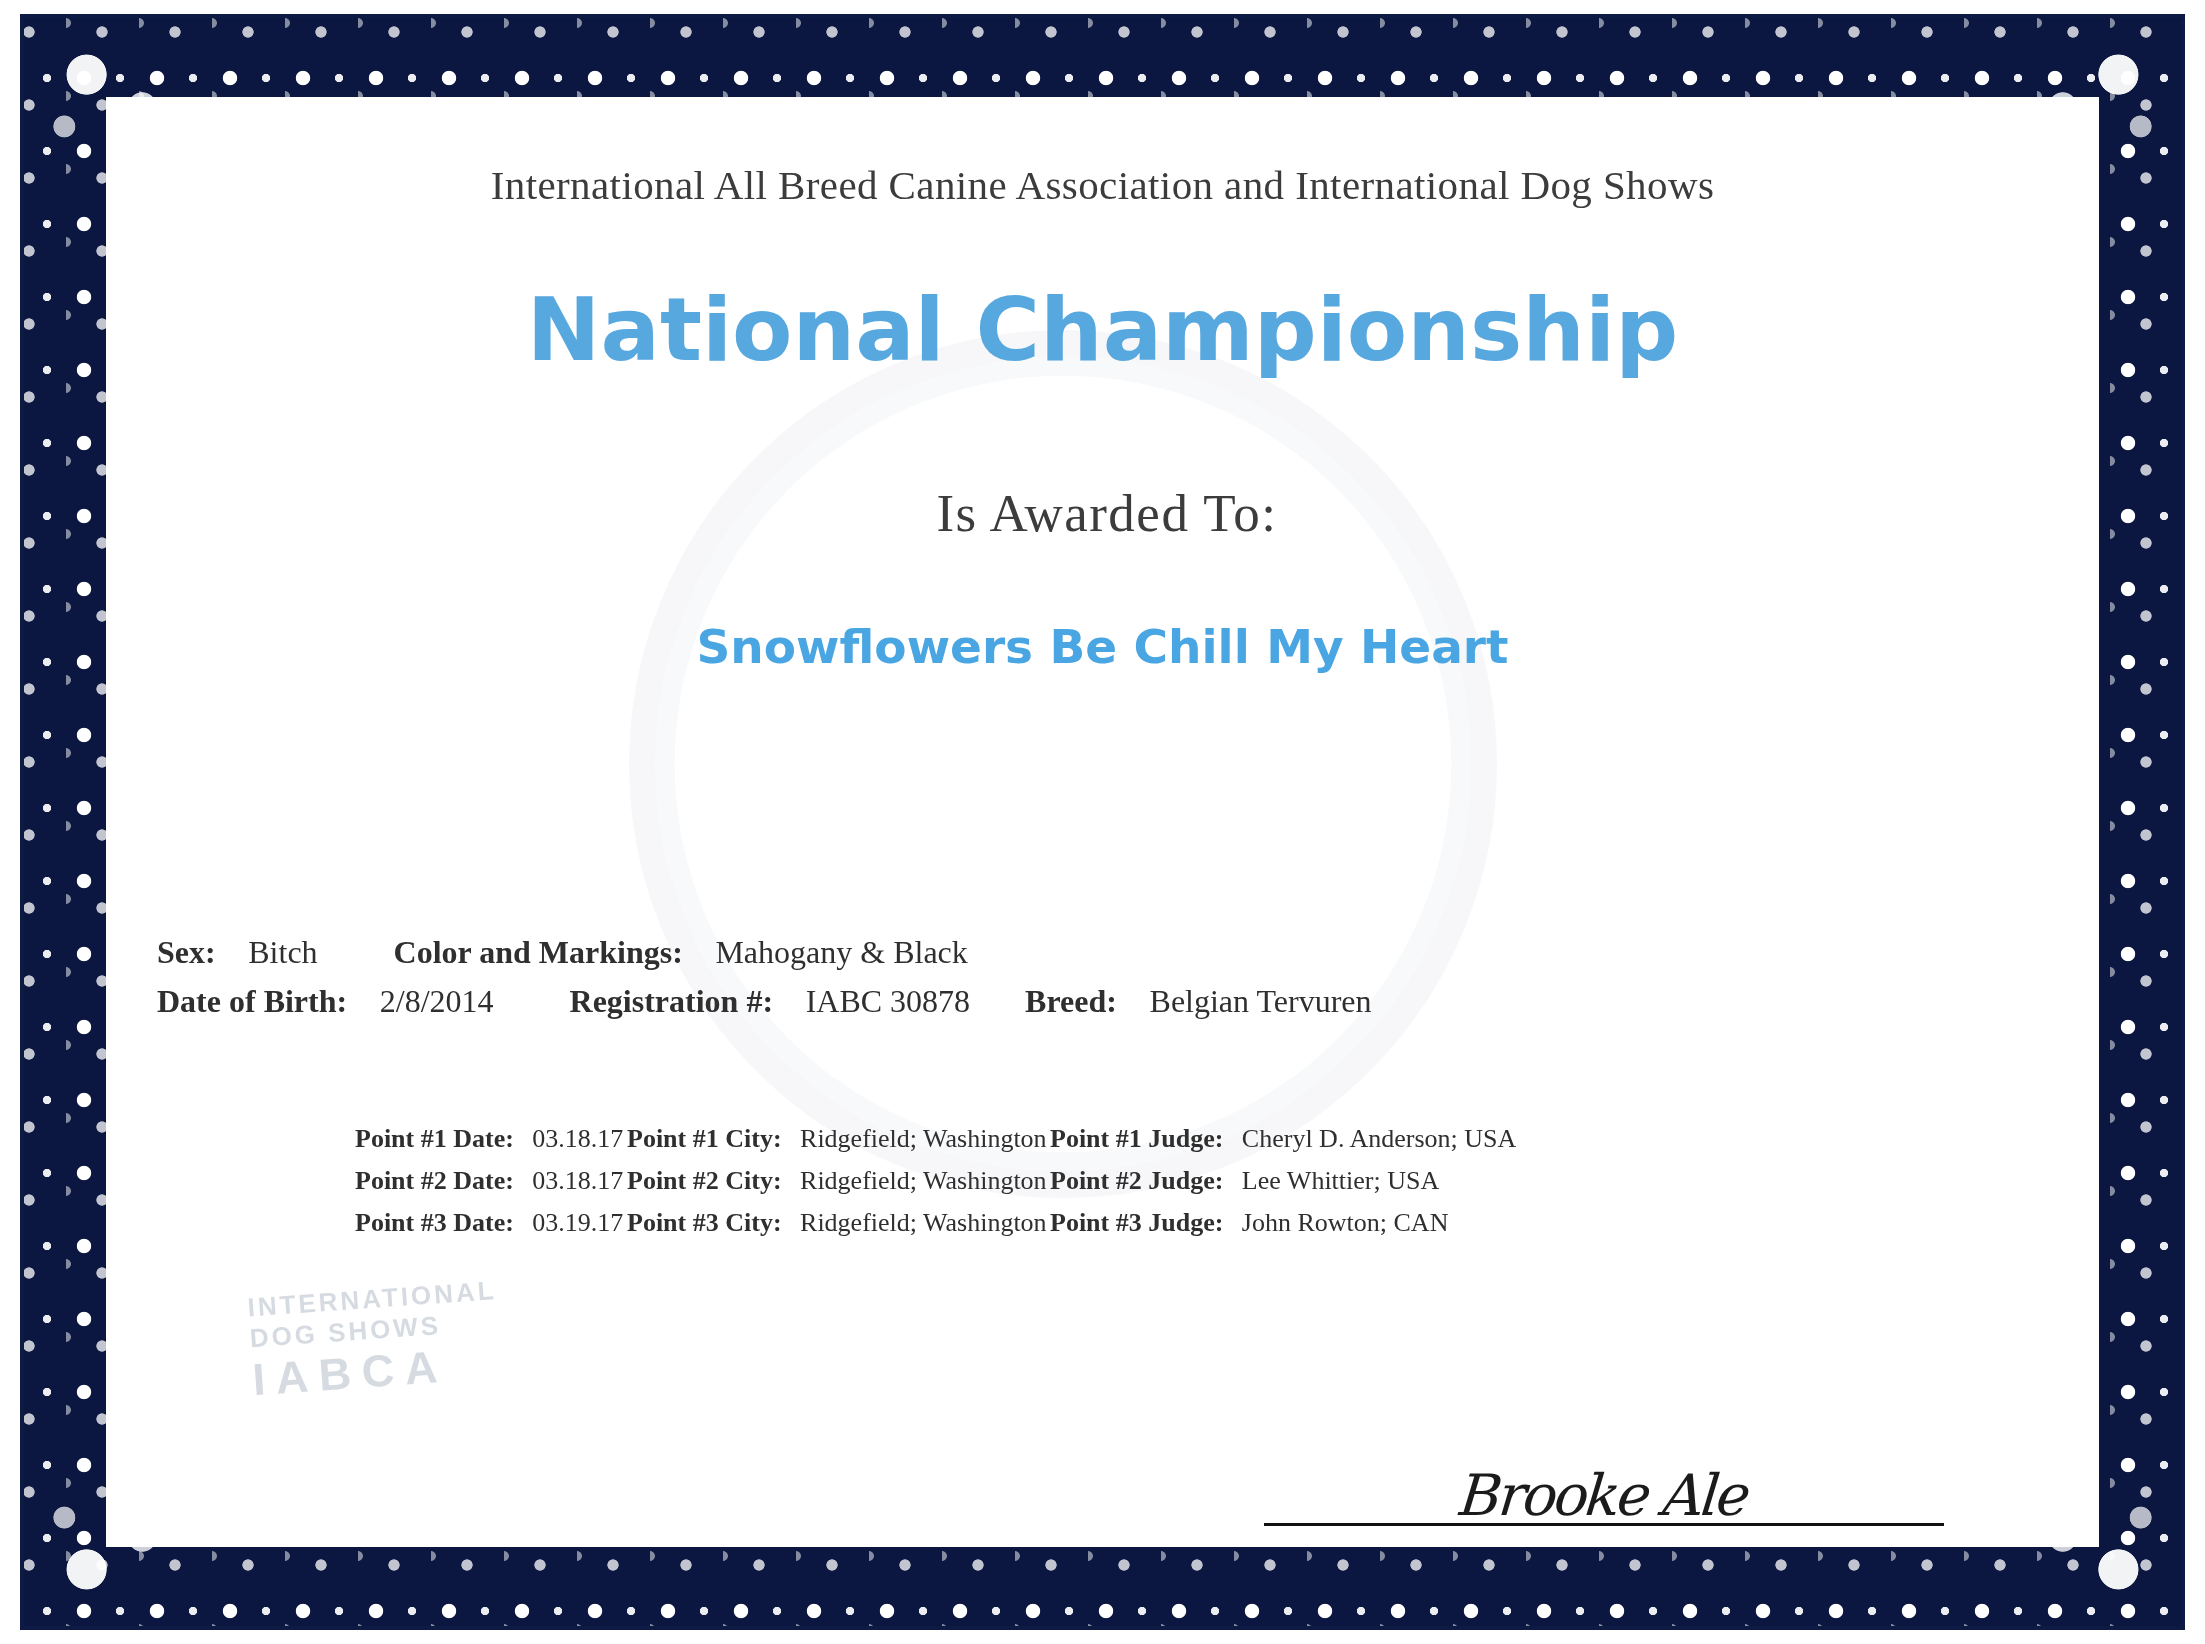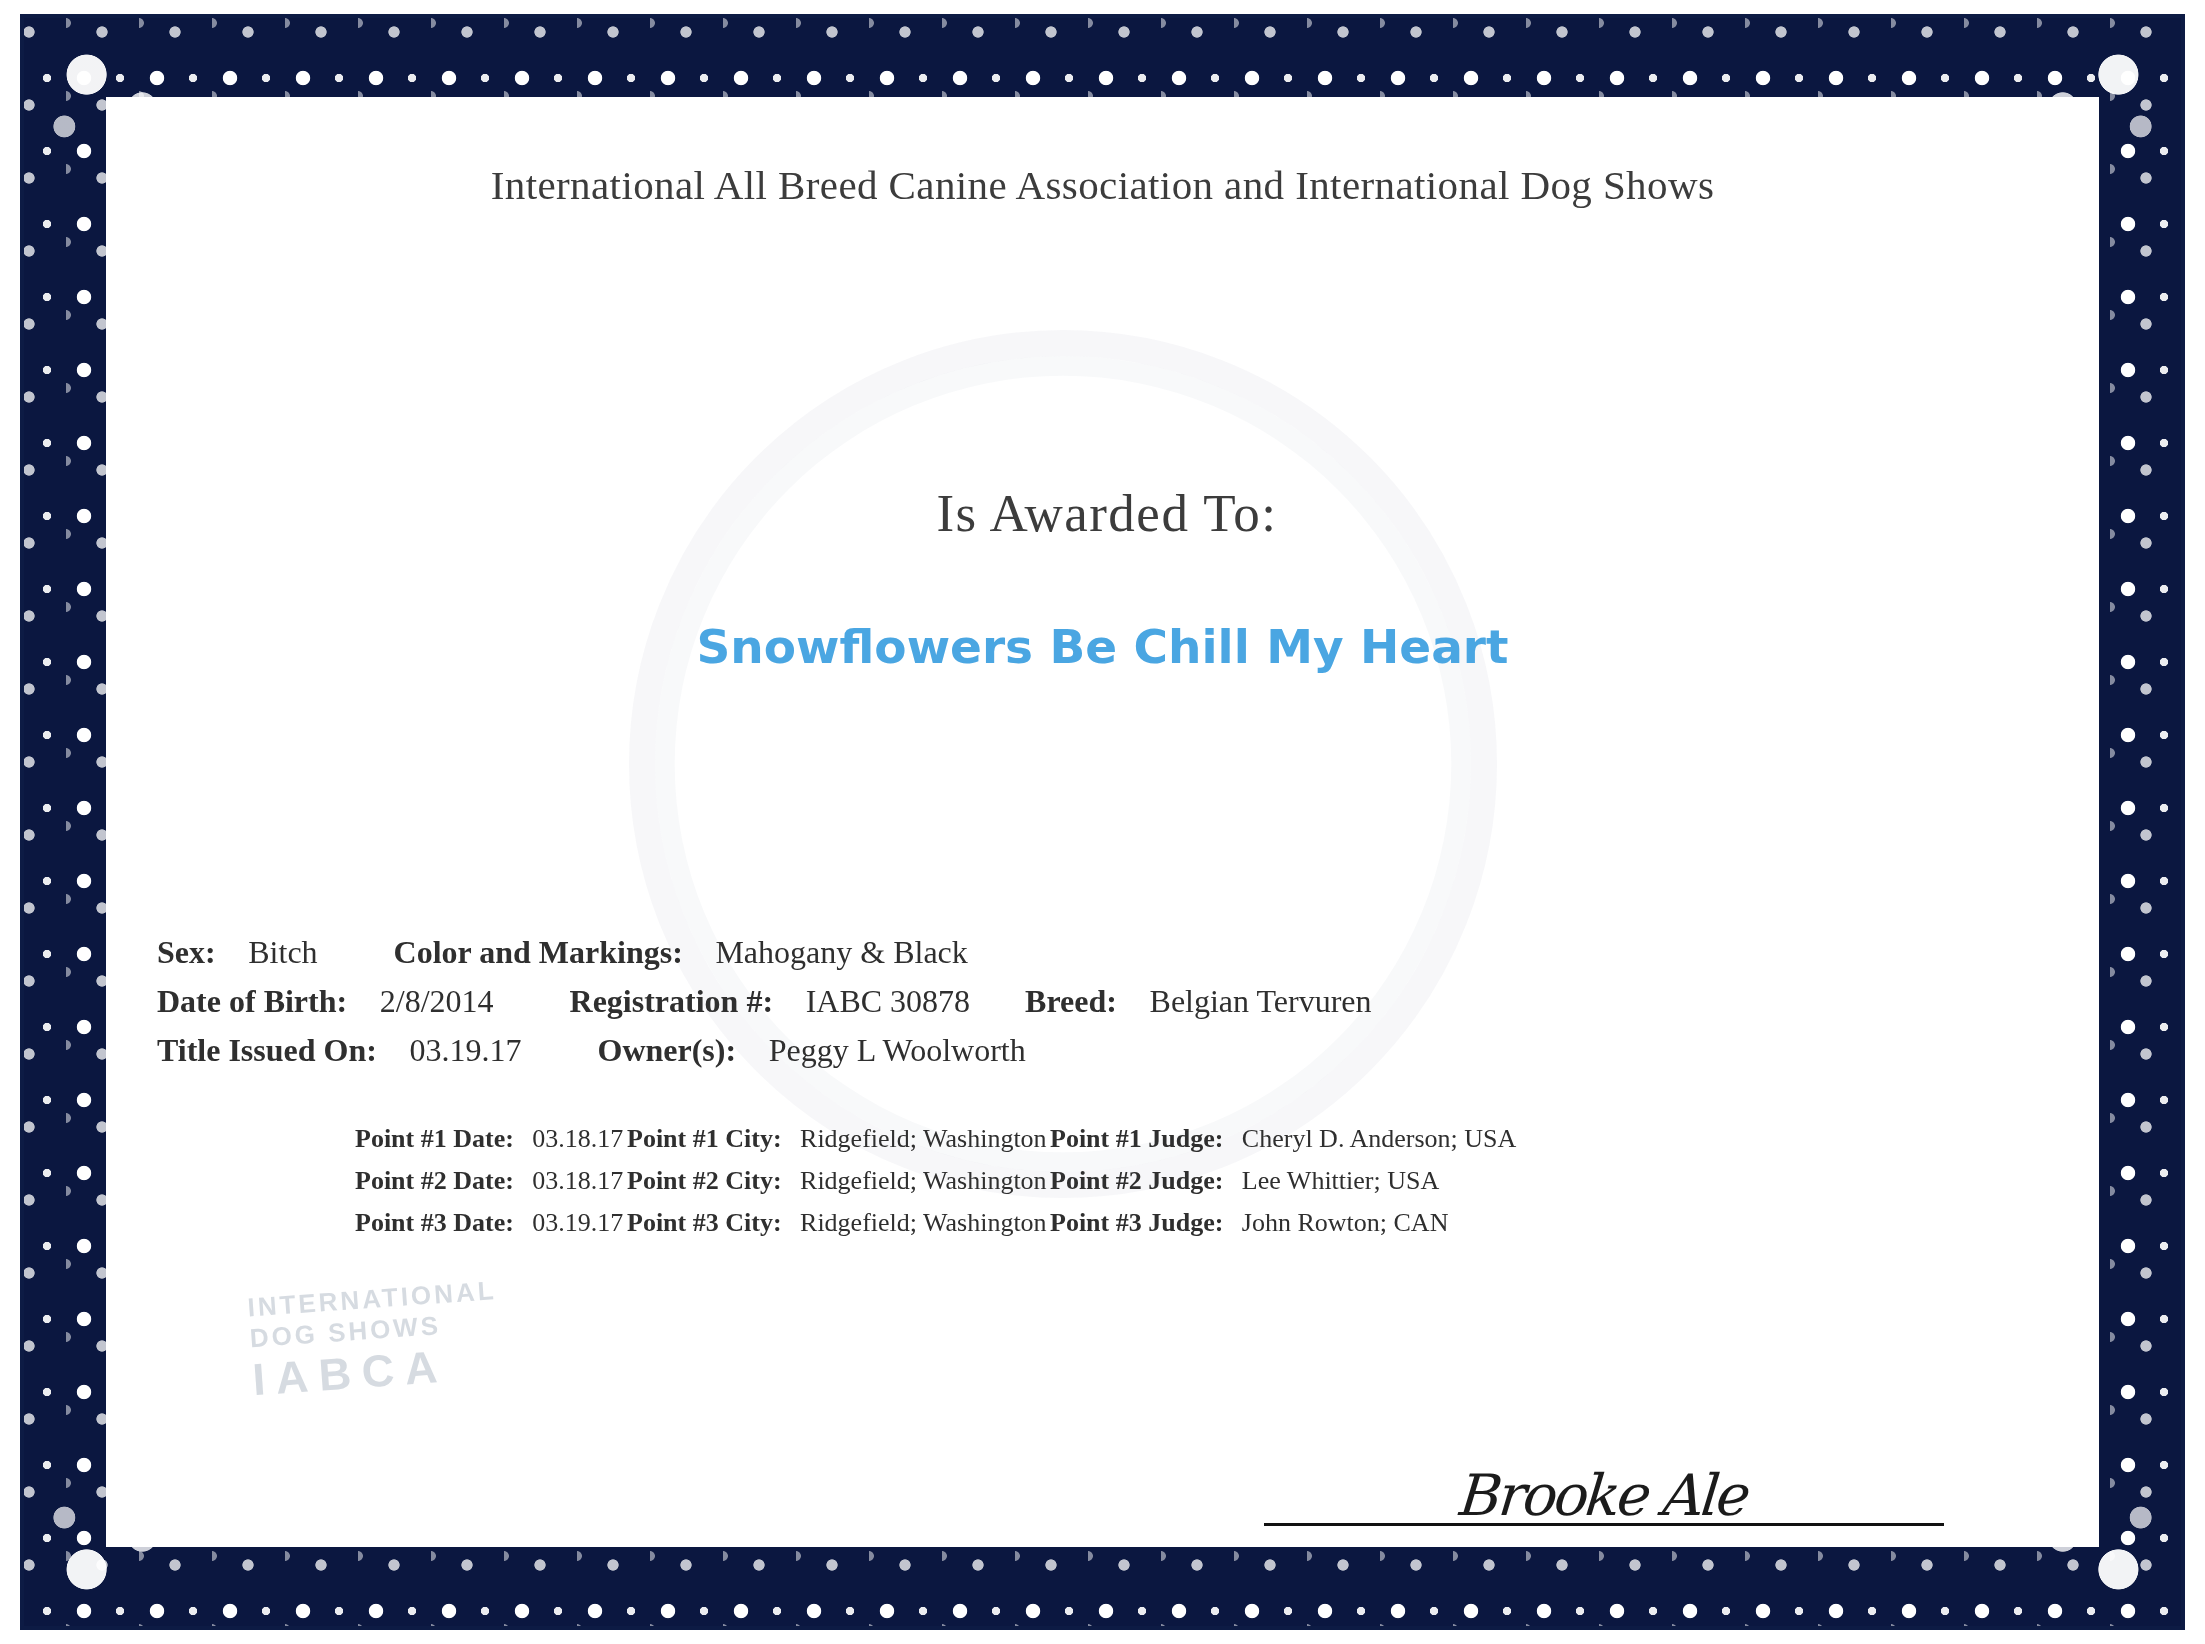--- a/index.html
+++ b/index.html
@@ -257,20 +257,21 @@
 
     <div class="watermark"></div>
     <div class="watermark-text">
       <span class="wm-small">INTERNATIONAL</span>
       <span class="wm-small">DOG SHOWS</span>
       <span class="wm-big">IABCA</span>
     </div>
 
     <div class="org-title">International All Breed Canine Association and International Dog Shows</div>
 
+    <div class="award-title">National Championship</div>
 
     <div class="awarded-to">Is Awarded To:</div>
 
     <div class="recipient">Snowflowers Be Chill My Heart</div>
 
     <div class="details">
 
       <div class="detail-row">
         <span class="lbl">Sex:</span>
         <span class="gap-sm"></span>
@@ -288,29 +289,20 @@
         <span class="gap-lg"></span>
         <span class="lbl">Registration #:</span>
         <span class="gap-sm"></span>
         <span class="val">IABC  30878</span>
         <span class="gap-md"></span>
         <span class="lbl">Breed:</span>
         <span class="gap-sm"></span>
         <span class="val">Belgian Tervuren</span>
       </div>
 
-      <div class="detail-row">
-        <span class="lbl">Title Issued On:</span>
-        <span class="gap-sm"></span>
-        <span class="val">03.19.17</span>
-        <span class="gap-lg"></span>
-        <span class="lbl">Owner(s):</span>
-        <span class="gap-sm"></span>
-        <span class="val">Peggy L Woolworth</span>
-      </div>
 
     </div>
 
     <div class="points">
 
       <div class="points-row">
         <div class="col-date">
           <span class="lbl">Point #1 Date:</span>
           <span class="val">03.18.17</span>
         </div>

